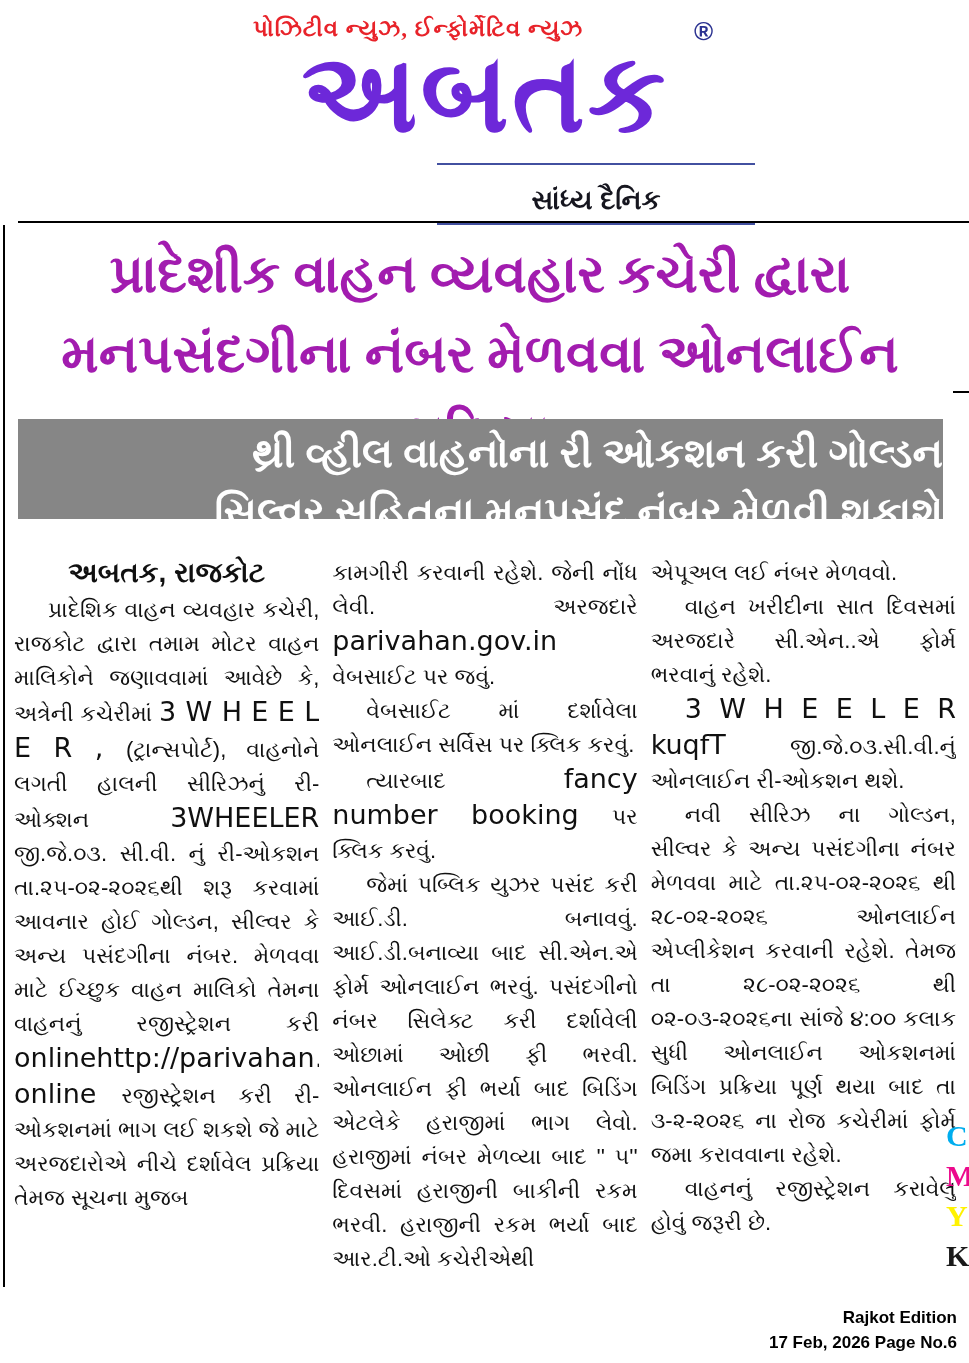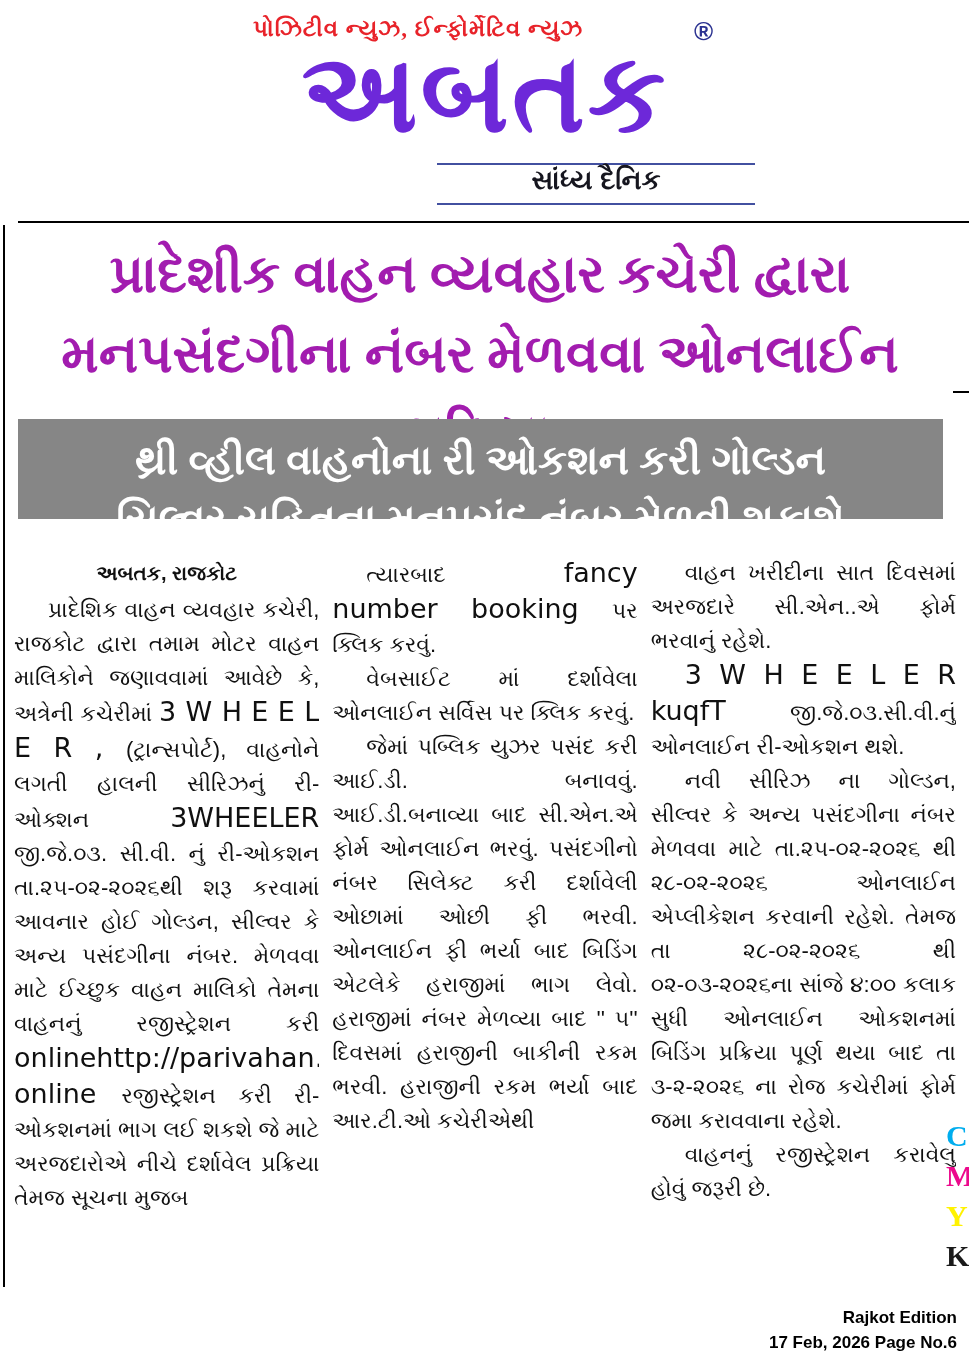--- a/index.html
+++ b/index.html
@@ -8,40 +8,40 @@
   .page{position:absolute;left:0;top:0;width:969px;height:1363px;overflow:hidden;background:#fff;}
 
   
   .tagline{position:absolute;left:253px;top:16px;font-size:23px;font-weight:bold;color:#e8232a;letter-spacing:1px;font-family:Liberation Serif, serif;}
   .regmark{position:absolute;left:694px;top:16px;font-size:26px;color:#2b3291;font-weight:bold;}
   .logo{position:absolute;left:235px;top:30px;width:500px;text-align:center;
         font-size:110px;font-weight:800;color:#2b3291;line-height:1.15;letter-spacing:3px;
         font-family:"Liberation Sans", sans-serif;}
   .subbanner{position:absolute;left:437px;top:163px;width:318px;
         border-top:2px solid #4250a0;border-bottom:2px solid #4250a0;
-        padding:0 0 7px;text-align:center;font-size:27px;font-weight:bold;color:#16161f;}
+        padding:20px 0 7px;text-align:center;font-size:27px;font-weight:bold;color:#16161f;}
 
   
   .rule-top{position:absolute;left:18px;top:221px;width:951px;height:2px;background:#000;}
   .rule-left{position:absolute;left:3px;top:225px;width:2px;height:1062px;background:#000;}
   .dash-right{position:absolute;left:953px;top:391px;width:16px;height:2px;background:#000;}
 
   
   .headline{position:absolute;left:15px;top:234px;width:930px;text-align:center;
         font-family:"Liberation Serif", serif;font-weight:bold;font-size:53px;line-height:80px;color:#a21caf;}
 
   
   .graybox{position:absolute;left:18px;top:419px;width:925px;height:100px;background:#868686;
-        color:#ffffff;text-align:center;font-family:"Liberation Serif", serif;font-weight:bold;
-        font-size:41px;line-height:59px;padding-top:12px;box-sizing:border-box;}
+        color:#ffffff;text-align:right;font-family:"Liberation Serif", serif;font-weight:bold;
+        font-size:41px;line-height:59px;padding-top:5px;box-sizing:border-box;}
 
   
   .columns{position:absolute;left:14px;top:556px;width:942px;height:740px;display:flex;gap:13px;}
   .col{flex:1 1 0;text-align:justify;font-size:22px;line-height:34px;color:#101010;overflow:hidden;}
-  .dateline{text-align:center;font-weight:bold;font-size:20px;margin:0 0 3px 0;}
+  .dateline{text-align:center;font-weight:bold;font-size:28px;margin:0 0 3px 0;}
   .para{margin:0;}
   .para.indent{text-indent:34px;}
   .latin{font-size:27px;font-family:"DejaVu Sans", sans-serif;}
 
   
   .cmyk{position:absolute;left:946px;top:1116px;width:24px;font-family:"Liberation Serif", serif;
         font-weight:bold;font-size:30px;line-height:40px;}
 
   
   .footer{position:absolute;right:12px;bottom:8px;text-align:right;font-size:17px;font-weight:700;
@@ -70,25 +70,27 @@
     <div>થ્રી વ્હીલ વાહનોના રી ઓકશન કરી ગોલ્ડન</div>
     <div>સિલ્વર સહિતના મનપસંદ નંબર મેળવી શકાશે</div>
   </div>
 
   <div class="columns">
       <div class="col">
         <div class="dateline">અબતક, રાજકોટ</div>
         <p class="para indent"><span>પ્રાદેશિક વાહન વ્યવહાર કચેરી, રાજકોટ દ્વારા તમામ મોટર વાહન માલિકોને જણાવવામાં આવેછે કે, અત્રેની કચેરીમાં </span><span class="latin">3 W H E E L E R , </span><span>(ટ્રાન્સપોર્ટ), વાહનોને લગતી હાલની સીરિઝનું રી-ઓક્શન </span><span class="latin">3WHEELER </span><span>જી.જે.૦૩. સી.વી. નું રી-ઓકશન તા.૨૫-૦૨-૨૦૨૬થી શરૂ કરવામાં આવનાર હોઈ ગોલ્ડન, સીલ્વર કે અન્ય પસંદગીના નંબર. મેળવવા માટે ઈચ્છુક વાહન માલિકો તેમના વાહનનું રજીસ્ટ્રેશન કરી </span><span class="latin">onlinehttp://parivahan.gov.in/fancy online </span><span>રજીસ્ટ્રેશન કરી રી-ઓકશનમાં ભાગ લઈ શકશે જે માટે અરજદારોએ નીચે દર્શાવેલ પ્રક્રિયા તેમજ સૂચના મુજબ</span></p>
       </div>
       <div class="col">
+        <p class="para"><span>કામગીરી કરવાની રહેશે. જેની નોંધ લેવી. અરજદારે </span><span class="latin">parivahan.gov.in </span><span>વેબસાઈટ પર જવું.</span></p>
+        <p class="para indent"><span>વેબસાઈટ માં દર્શાવેલા ઓનલાઈન સર્વિસ પર ક્લિક કરવું.</span></p>
         <p class="para indent"><span>ત્યારબાદ </span><span class="latin">fancy number booking </span><span>પર ક્લિક કરવું.</span></p>
-        <p class="para indent"><span>વેબસાઈટ માં દર્શાવેલા ઓનલાઈન સર્વિસ પર ક્લિક કરવું.</span></p>
         <p class="para indent"><span>જેમાં પબ્લિક યુઝર પસંદ કરી આઈ.ડી. બનાવવું. આઈ.ડી.બનાવ્યા બાદ સી.એન.એ ફોર્મ ઓનલાઈન ભરવું. પસંદગીનો નંબર સિલેક્ટ કરી દર્શાવેલી ઓછામાં ઓછી ફી ભરવી. ઓનલાઈન ફી ભર્યા બાદ બિડિંગ એટલેકે હરાજીમાં ભાગ લેવો. હરાજીમાં નંબર મેળવ્યા બાદ '' ૫'' દિવસમાં હરાજીની બાકીની રકમ ભરવી. હરાજીની રકમ ભર્યા બાદ આર.ટી.ઓ કચેરીએથી</span></p>
       </div>
       <div class="col">
+        <p class="para"><span>એપૂઅલ લઈ નંબર મેળવવો.</span></p>
         <p class="para indent"><span>વાહન ખરીદીના સાત દિવસમાં અરજદારે સી.એન..એ ફોર્મ ભરવાનું રહેશે.</span></p>
         <p class="para indent"><span class="latin">3 W H E E L E R kuqfT </span><span>જી.જે.૦૩.સી.વી.નું ઓનલાઈન રી-ઓકશન થશે.</span></p>
         <p class="para indent"><span>નવી સીરિઝ ના ગોલ્ડન, સીલ્વર કે અન્ય પસંદગીના નંબર મેળવવા માટે તા.૨૫-૦૨-૨૦૨૬ થી ૨૮-૦૨-૨૦૨૬ ઓનલાઈન એપ્લીકેશન કરવાની રહેશે. તેમજ તા ૨૮-૦૨-૨૦૨૬ થી ૦૨-૦૩-૨૦૨૬ના સાંજે ૪:૦૦ કલાક સુધી ઓનલાઈન ઓકશનમાં બિડિંગ પ્રક્રિયા પૂર્ણ થયા બાદ તા ૩-૨-૨૦૨૬ ના રોજ કચેરીમાં ફોર્મ જમા કરાવવાના રહેશે.</span></p>
         <p class="para indent"><span>વાહનનું રજીસ્ટ્રેશન કરાવેલુ હોવું જરૂરી છે.</span></p>
       </div>
     </div>
 
   <div class="cmyk">
       <div style="color: rgb(0, 173, 238);">C</div>
       <div style="color: rgb(236, 9, 140);">M</div>

